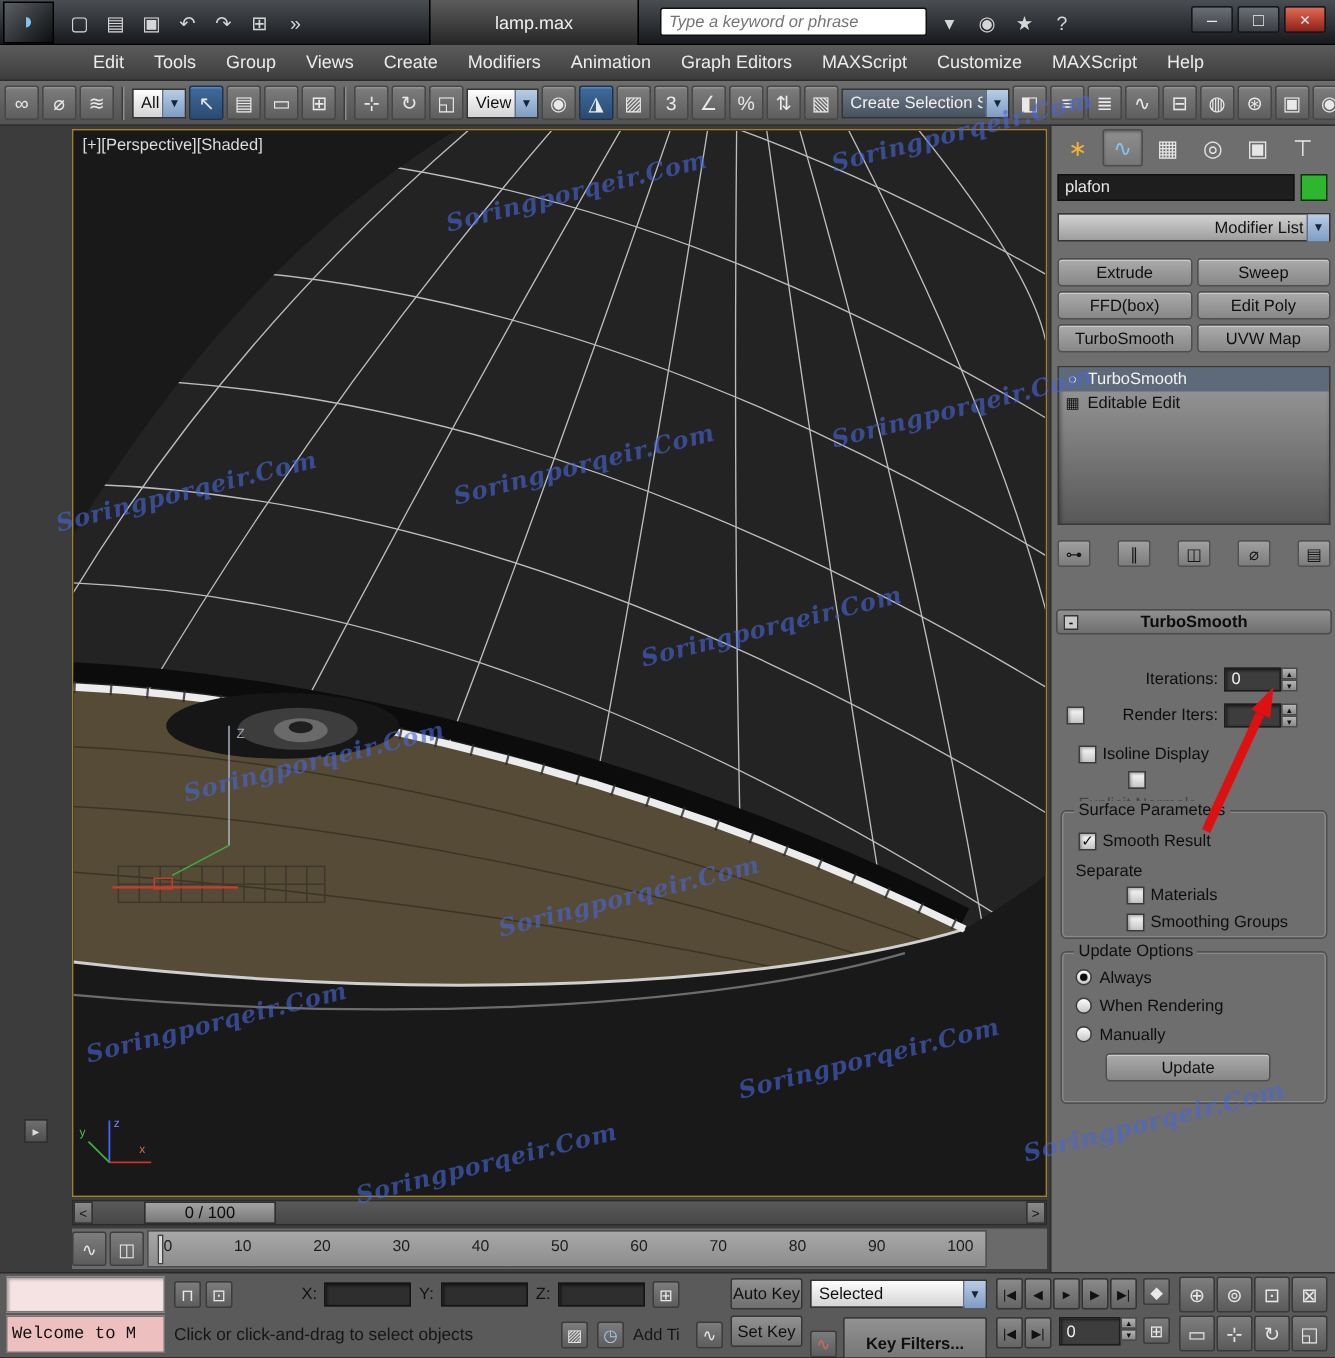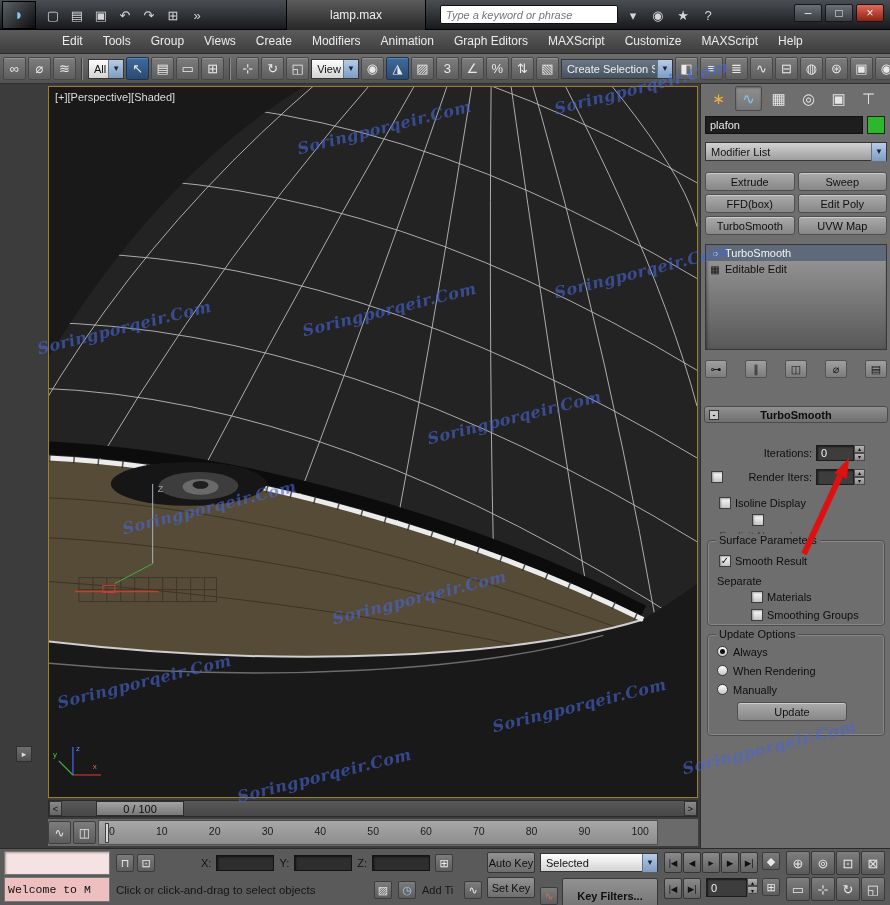--- a/index.html
+++ b/index.html
@@ -87,21 +87,21 @@
   .ptab { width:27px; height:25px; display:flex; align-items:center; justify-content:center;
     font-size:15px; color:#e6e6e6; border-radius:2px; border:1px solid transparent; }
   .ptab.active { background:linear-gradient(#8f8f8f,#767676); border:1px solid #4c4c4c;
     box-shadow:inset 0 1px 2px rgba(0,0,0,.35); }
   .c-create { color:#f2b13c; } .c-modify { color:#86c2ee; }
   #name-row { left:4px; top:32px; width:182px; display:flex; gap:4px; align-items:center; }
   #obj-name { width:158px; height:18px; background:#1e1e1e; border:1px solid #111;
     color:#e8e8e8; font-size:11px; padding:0 4px; font-family:"Liberation Sans",sans-serif; }
   #obj-color { width:18px; height:18px; background:#2fb62f; border:1px solid #0c300c; }
   #mod-list { left:4px; top:58px; width:182px; height:19px;
-    background:linear-gradient(#d2d2d2,#9e9e9e); }
+    background:linear-gradient(#d2d2d2,#9e9e9e);text-align:right; }
   #mod-btns { left:4px; top:88px; width:182px; display:grid;
     grid-template-columns:1fr 1fr; gap:3px; }
   .cbtn { height:19px; border-radius:3px; background:linear-gradient(#ababab,#878787);
     border:1px solid #4f4f4f; box-shadow:inset 0 1px rgba(255,255,255,.4);
     color:#0f0f0f; font-size:11px; display:flex; align-items:center; justify-content:center; }
   #stack { left:4px; top:160px; width:182px; height:106px;
     background:linear-gradient(#9c9c9c,#585858); border:1px solid #383838;
     box-shadow:inset 1px 1px 3px rgba(0,0,0,.4); overflow:hidden; }
   .stack-row { height:16px; display:flex; align-items:center; gap:4px; padding-left:3px;
     color:#101010; font-size:11px; }

